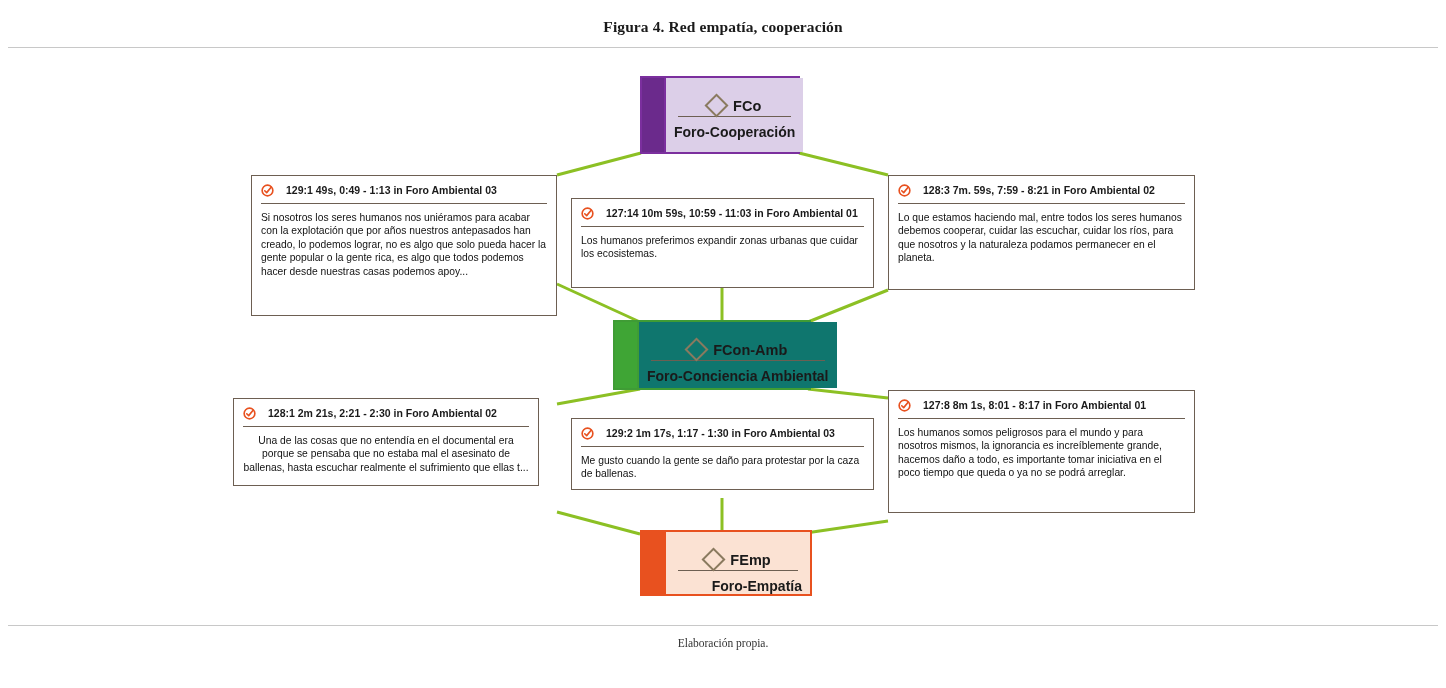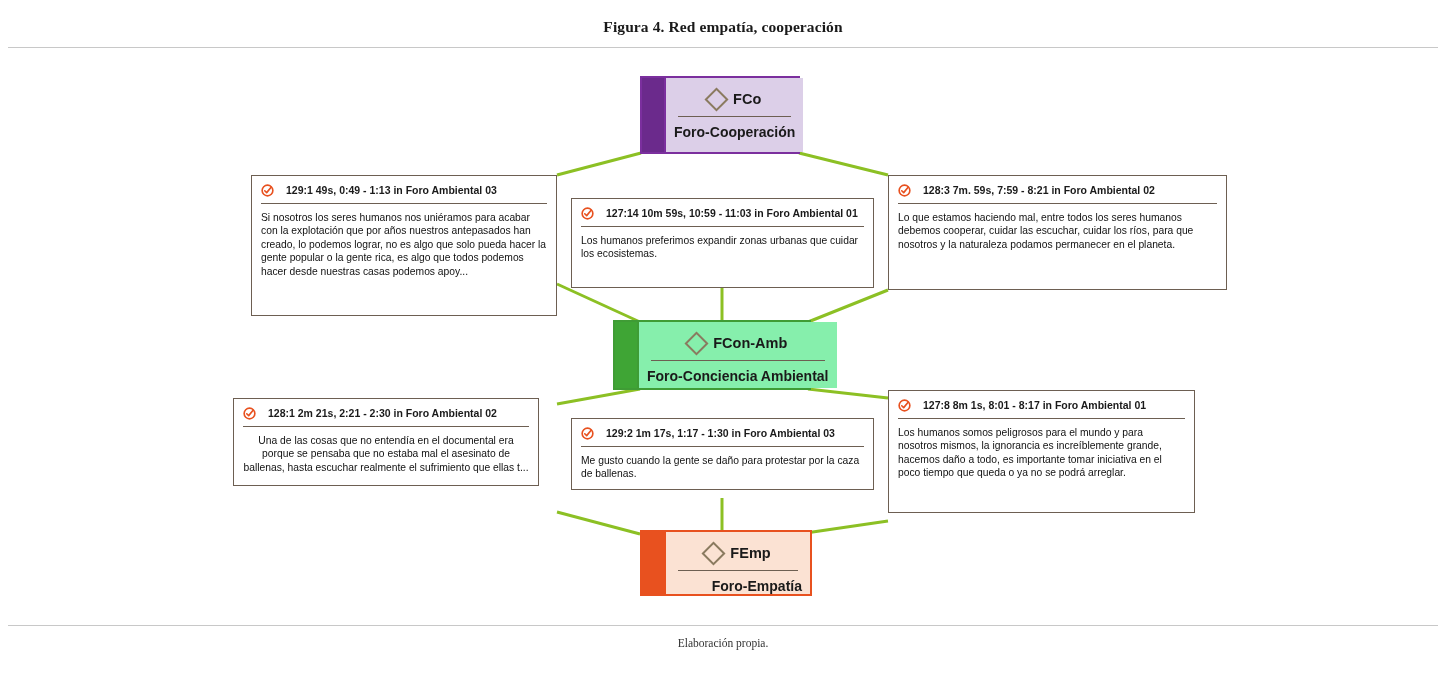--- a/index.html
+++ b/index.html
@@ -42,21 +42,21 @@
   }
   .node .bar{width:22px;flex:0 0 22px;}
   .node .body{
     flex:1 1 auto;
     box-sizing:border-box;
     display:flex;flex-direction:column;
     justify-content:flex-start;
     padding:6px 8px 0 8px;
   }
   .node .nrow1{
-    display:flex;align-items:center;justify-content:center;
+    display:flex;align-items:flex-end;justify-content:center;
     gap:8px;
     height:30px;
   }
   .node .ncode{
     font-weight:bold;font-size:14.5px;color:#1a1a1a;
     white-space:nowrap;
   }
   .node .ndiv{
     height:1px;background:#6d5f52;margin:2px 4px 0 4px;
   }
@@ -72,21 +72,21 @@
     flex:0 0 auto;
     background:transparent;
   }
 
   .node.purple{border:2px solid #7b2f9e;}
   .node.purple .bar{background:#6b2a8c;}
   .node.purple .body{background:#dccfe8;border-left:2px solid #7b2f9e;}
 
   .node.green{border:2px solid #3f9c35;}
   .node.green .bar{background:#3fa535;}
-  .node.green .body{background:#86efac;border-left:2px solid #3f9c35;}
+  .node.green .body{background:#0f766e;border-left:2px solid #3f9c35;}
 
   .node.orange{border:2px solid #e8511f;}
   .node.orange .bar{background:#e8511f;}
   .node.orange .body{background:#fbe2d3;border-left:2px solid #e8511f;}
 
   
   .card{
     position:absolute;
     box-sizing:border-box;
     background:#ffffff;
@@ -203,21 +203,21 @@
             <circle cx="8" cy="8" r="6.6" fill="none" stroke="#e8511f" stroke-width="2"></circle>
             <path d="M4.6 8.3 L7 10.6 L12.2 4.3" fill="none" stroke="#e8511f" stroke-width="2" stroke-linecap="round" stroke-linejoin="round"></path>
           </svg>
       </span>
       <span class="ctitle">127:14 10m 59s, 10:59 - 11:03 in Foro Ambiental 01</span>
     </div>
     <div class="cdiv"></div>
     <div class="ctext">Los humanos preferimos expandir zonas urbanas que cuidar los ecosistemas.</div>
   </div>
 
-  <div class="card" style="left:888px;top:175px;width:339px;height:115px;">
+  <div class="card" style="left:888px;top:175px;width:307px;height:115px;">
     <div class="chead">
       <span class="qicon">
         <svg viewBox="0 0 16 16">
             <circle cx="8" cy="8" r="6.6" fill="none" stroke="#e8511f" stroke-width="2"></circle>
             <path d="M4.6 8.3 L7 10.6 L12.2 4.3" fill="none" stroke="#e8511f" stroke-width="2" stroke-linecap="round" stroke-linejoin="round"></path>
           </svg>
       </span>
       <span class="ctitle">128:3 7m. 59s, 7:59 - 8:21 in Foro Ambiental 02</span>
     </div>
     <div class="cdiv"></div>

